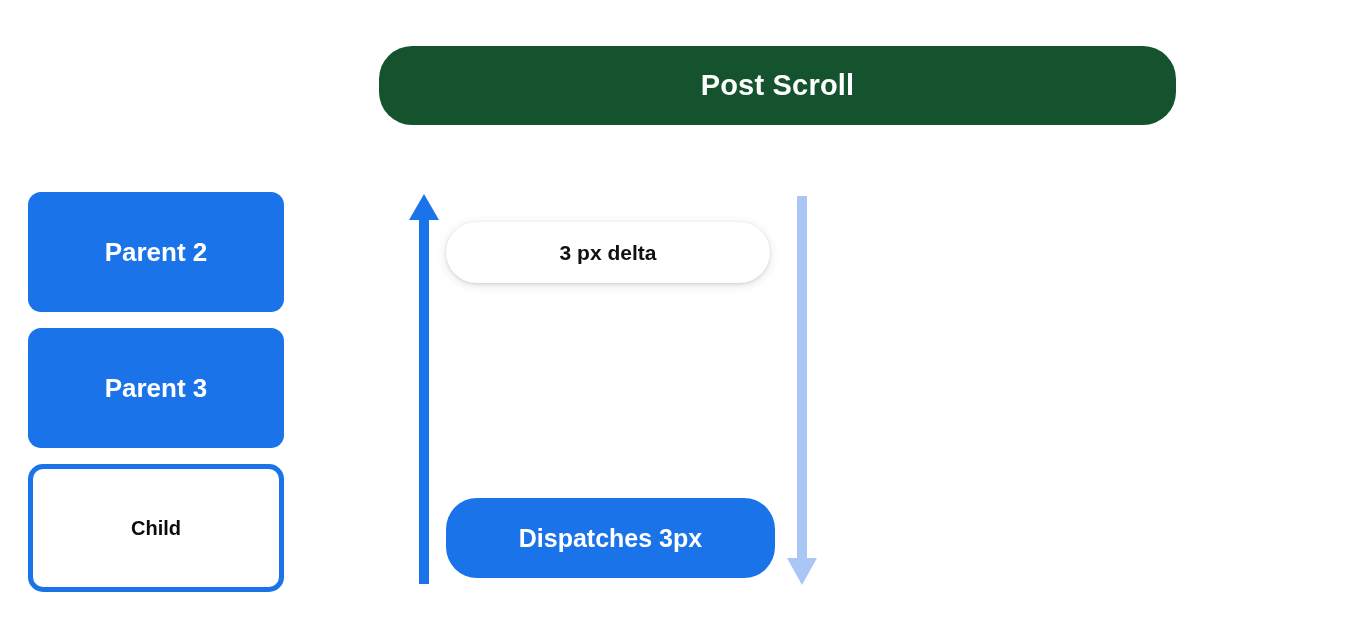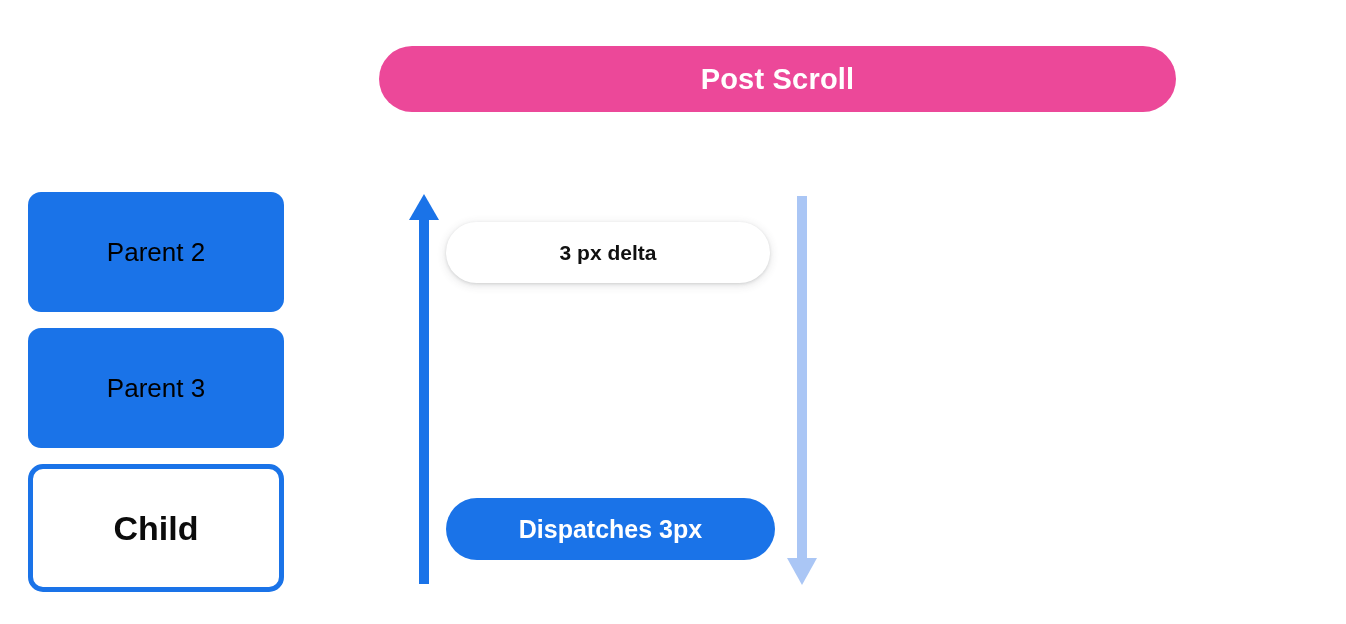--- a/index.html
+++ b/index.html
@@ -22,23 +22,23 @@
     width: 1346px;
     height: 624px;
   }
 
   
   .header-pill {
     position: absolute;
     left: 379px;
     top: 46px;
     width: 797px;
-    height: 66px;
+    height: 79px;
     border-radius: 33px;
-    background: #ec4899;
+    background: #14532d;
     display: flex;
     align-items: center;
     justify-content: center;
     box-sizing: border-box;
   }
   .header-pill .label {
     color: #ffffff;
     font-size: 29px;
     font-weight: bold;
     letter-spacing: 0.2px;
@@ -60,35 +60,35 @@
     align-items: center;
     justify-content: center;
     box-sizing: border-box;
     margin-bottom: 16px;
   }
   .node-box.filled {
     background: #1a73e8;
     border: none;
   }
   .node-box.filled .label {
-    color: #000000;
+    color: #ffffff;
     font-size: 26px;
-    font-weight: normal;
+    font-weight: bold;
     line-height: 1;
   }
   .node-box.outlined {
     background: #ffffff;
     border: 5px solid #1a73e8;
     height: 128px;
     border-radius: 15px;
     margin-bottom: 0;
   }
   .node-box.outlined .label {
     color: #0b0b0b;
-    font-size: 34px;
+    font-size: 20px;
     font-weight: bold;
     line-height: 1;
   }
 
   
   .arrow {
     position: absolute;
   }
   .arrow-up {
     left: 407px;
@@ -119,21 +119,21 @@
     font-size: 21px;
     font-weight: bold;
     line-height: 1;
   }
 
   .dispatch-pill {
     position: absolute;
     left: 446px;
     top: 498px;
     width: 329px;
-    height: 62px;
+    height: 80px;
     border-radius: 31px;
     background: #1a73e8;
     display: flex;
     align-items: center;
     justify-content: center;
     box-sizing: border-box;
   }
   .dispatch-pill .label {
     color: #ffffff;
     font-size: 25px;

